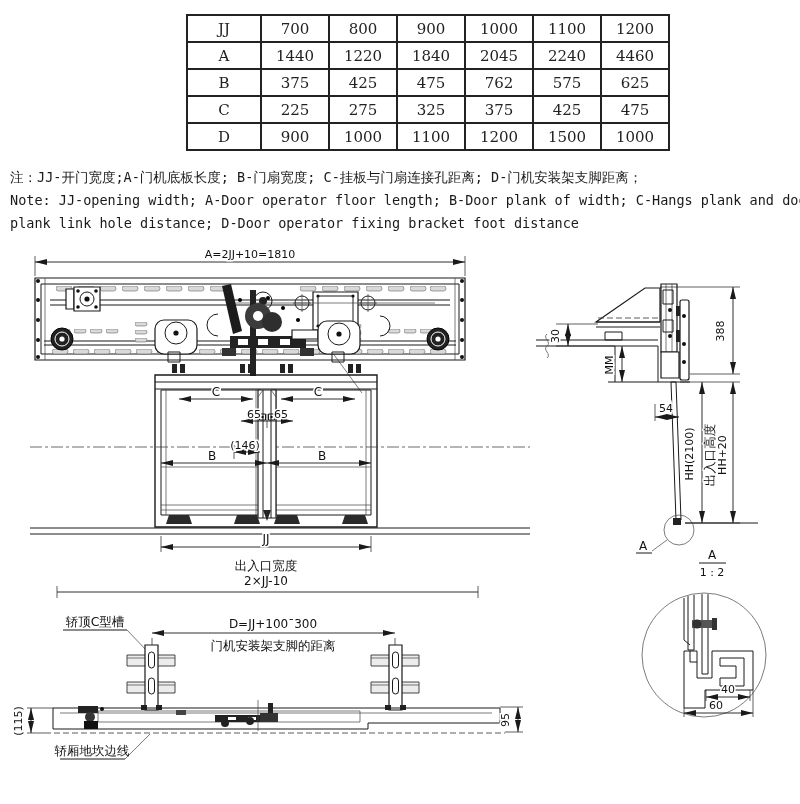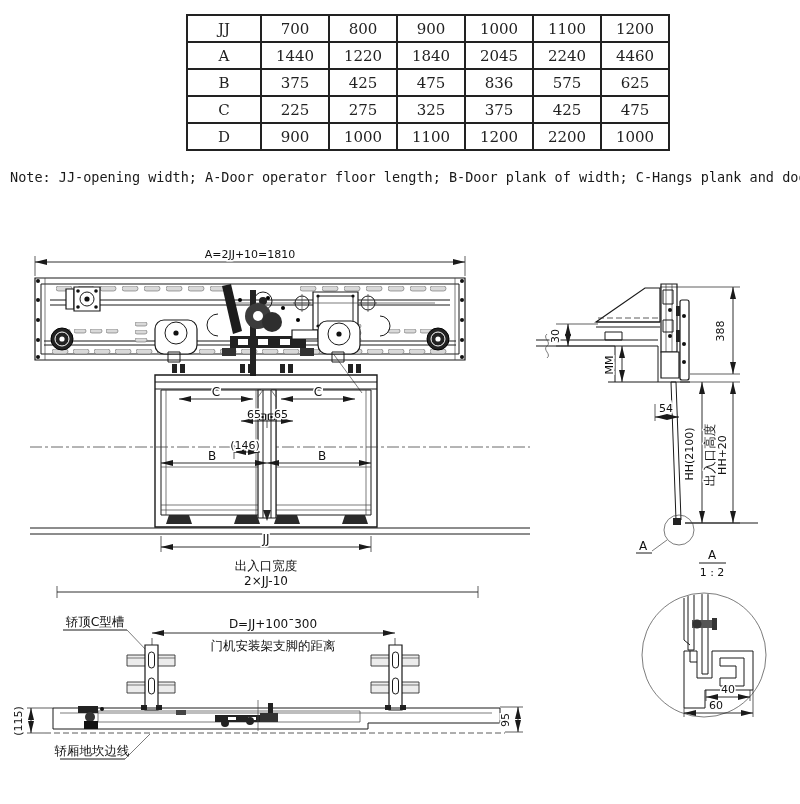--- a/index.html
+++ b/index.html
@@ -519,43 +519,45 @@
         <td>1840</td>
         <td>2045</td>
         <td>2240</td>
         <td>4460</td>
       </tr>
       <tr>
         <td class="lbl">B</td>
         <td>375</td>
         <td>425</td>
         <td>475</td>
-        <td>836</td>
+        <td>762</td>
         <td>575</td>
         <td>625</td>
       </tr>
       <tr>
         <td class="lbl">C</td>
         <td>225</td>
         <td>275</td>
         <td>325</td>
         <td>375</td>
         <td>425</td>
         <td>475</td>
       </tr>
       <tr>
         <td class="lbl">D</td>
         <td>900</td>
         <td>1000</td>
         <td>1100</td>
         <td>1200</td>
-        <td>2200</td>
+        <td>1500</td>
         <td>1000</td>
       </tr>
     </tbody>
       </table>
   </div>
 
   <div class="notes">
+    <div>注：JJ-开门宽度;A-门机底板长度; B-门扇宽度; C-挂板与门扇连接孔距离; D-门机安装架支脚距离；</div>
     <div>Note: JJ-opening width; A-Door operator floor length; B-Door plank of width; C-Hangs plank and door</div>
+    <div>plank link hole distance; D-Door operator fixing bracket foot distance</div>
   </div>
 
 </div>
 
 </body></html>

